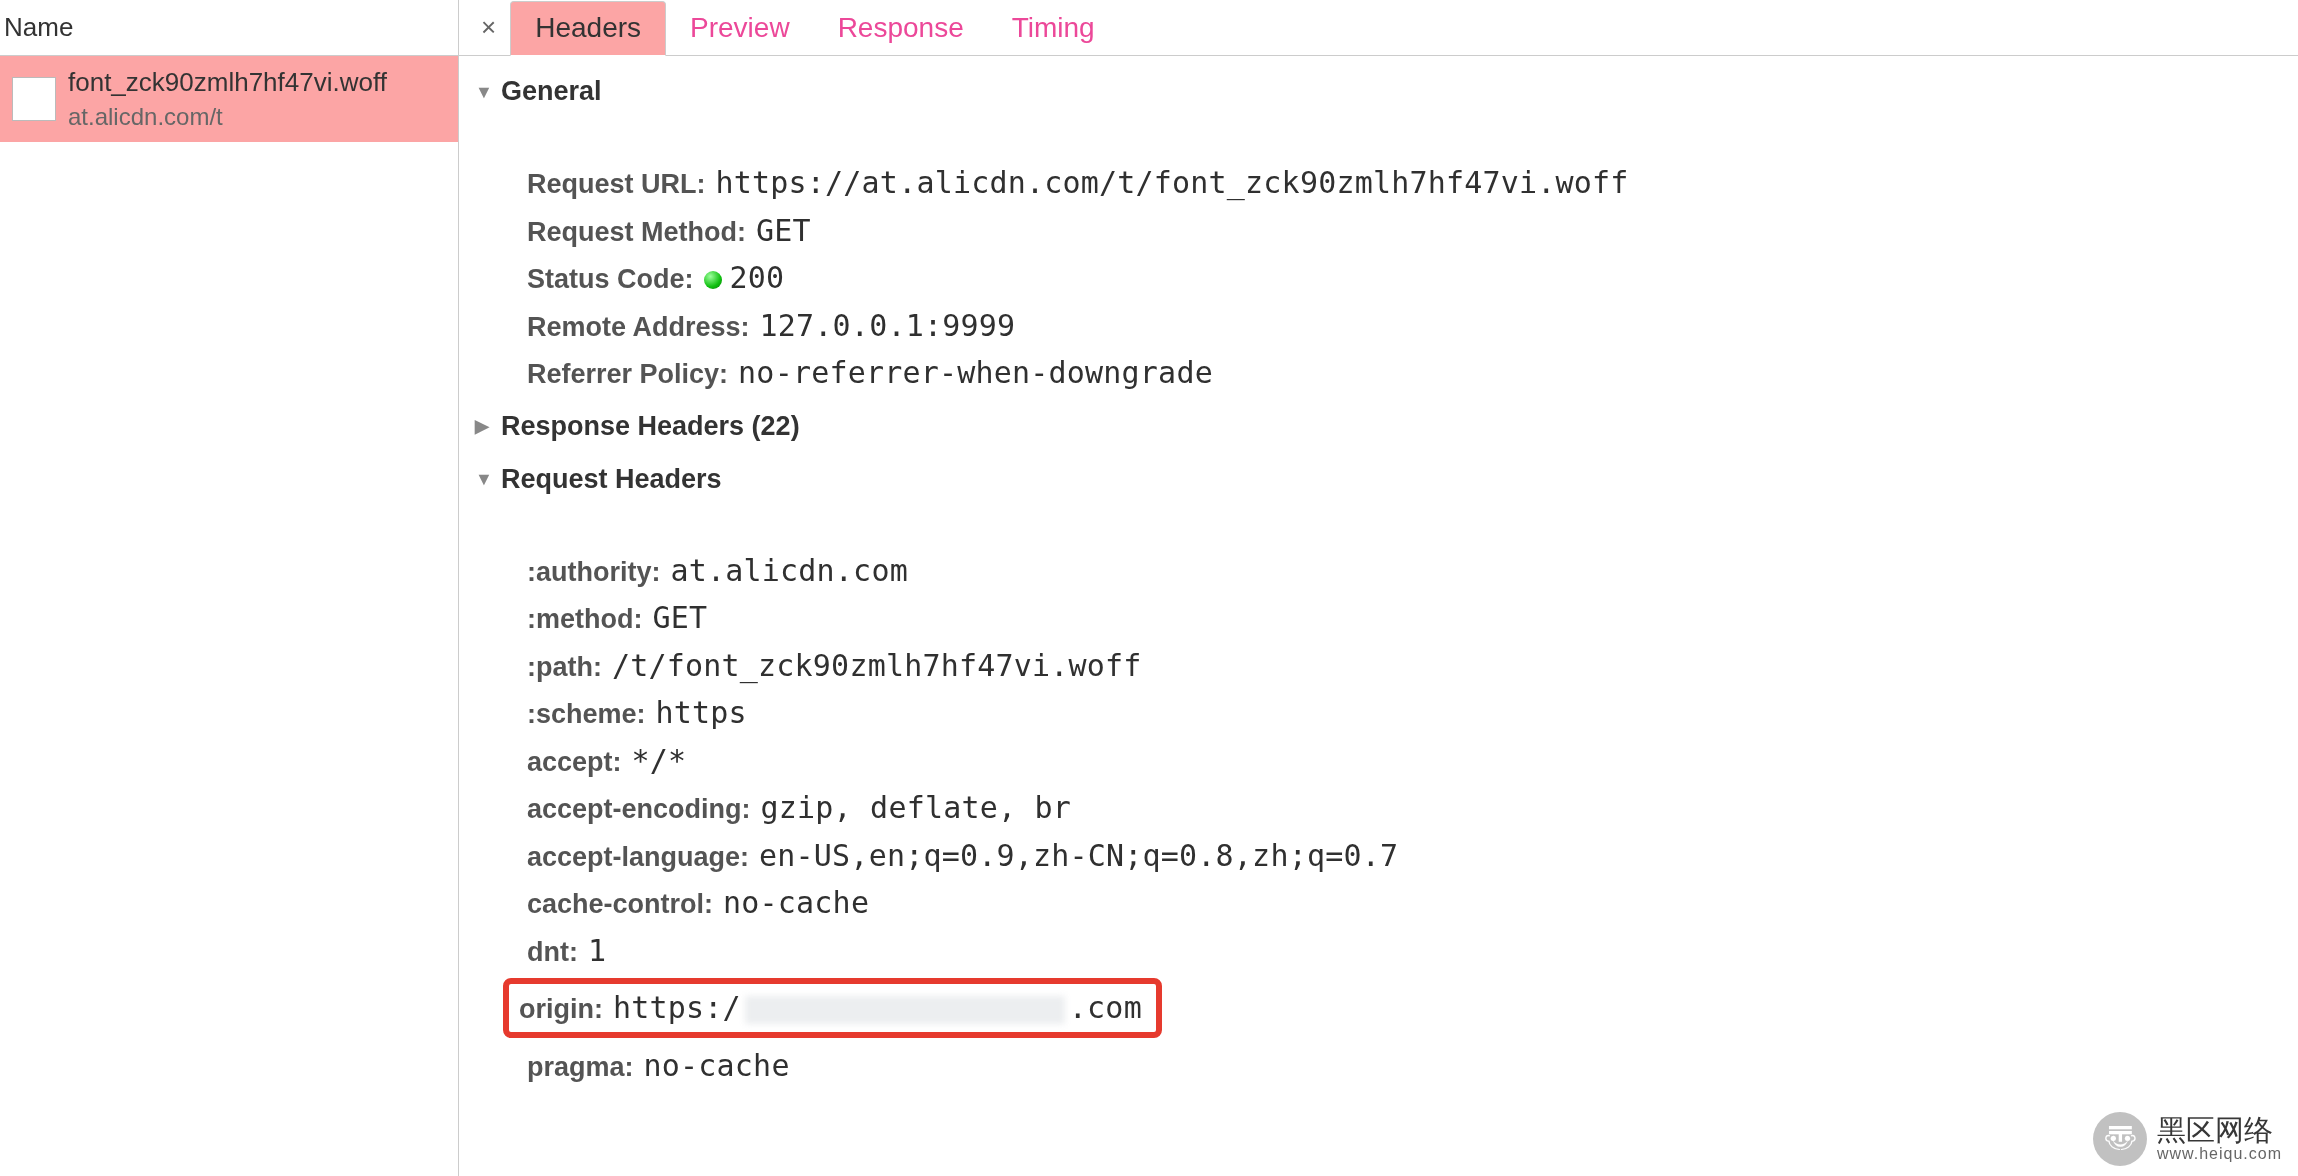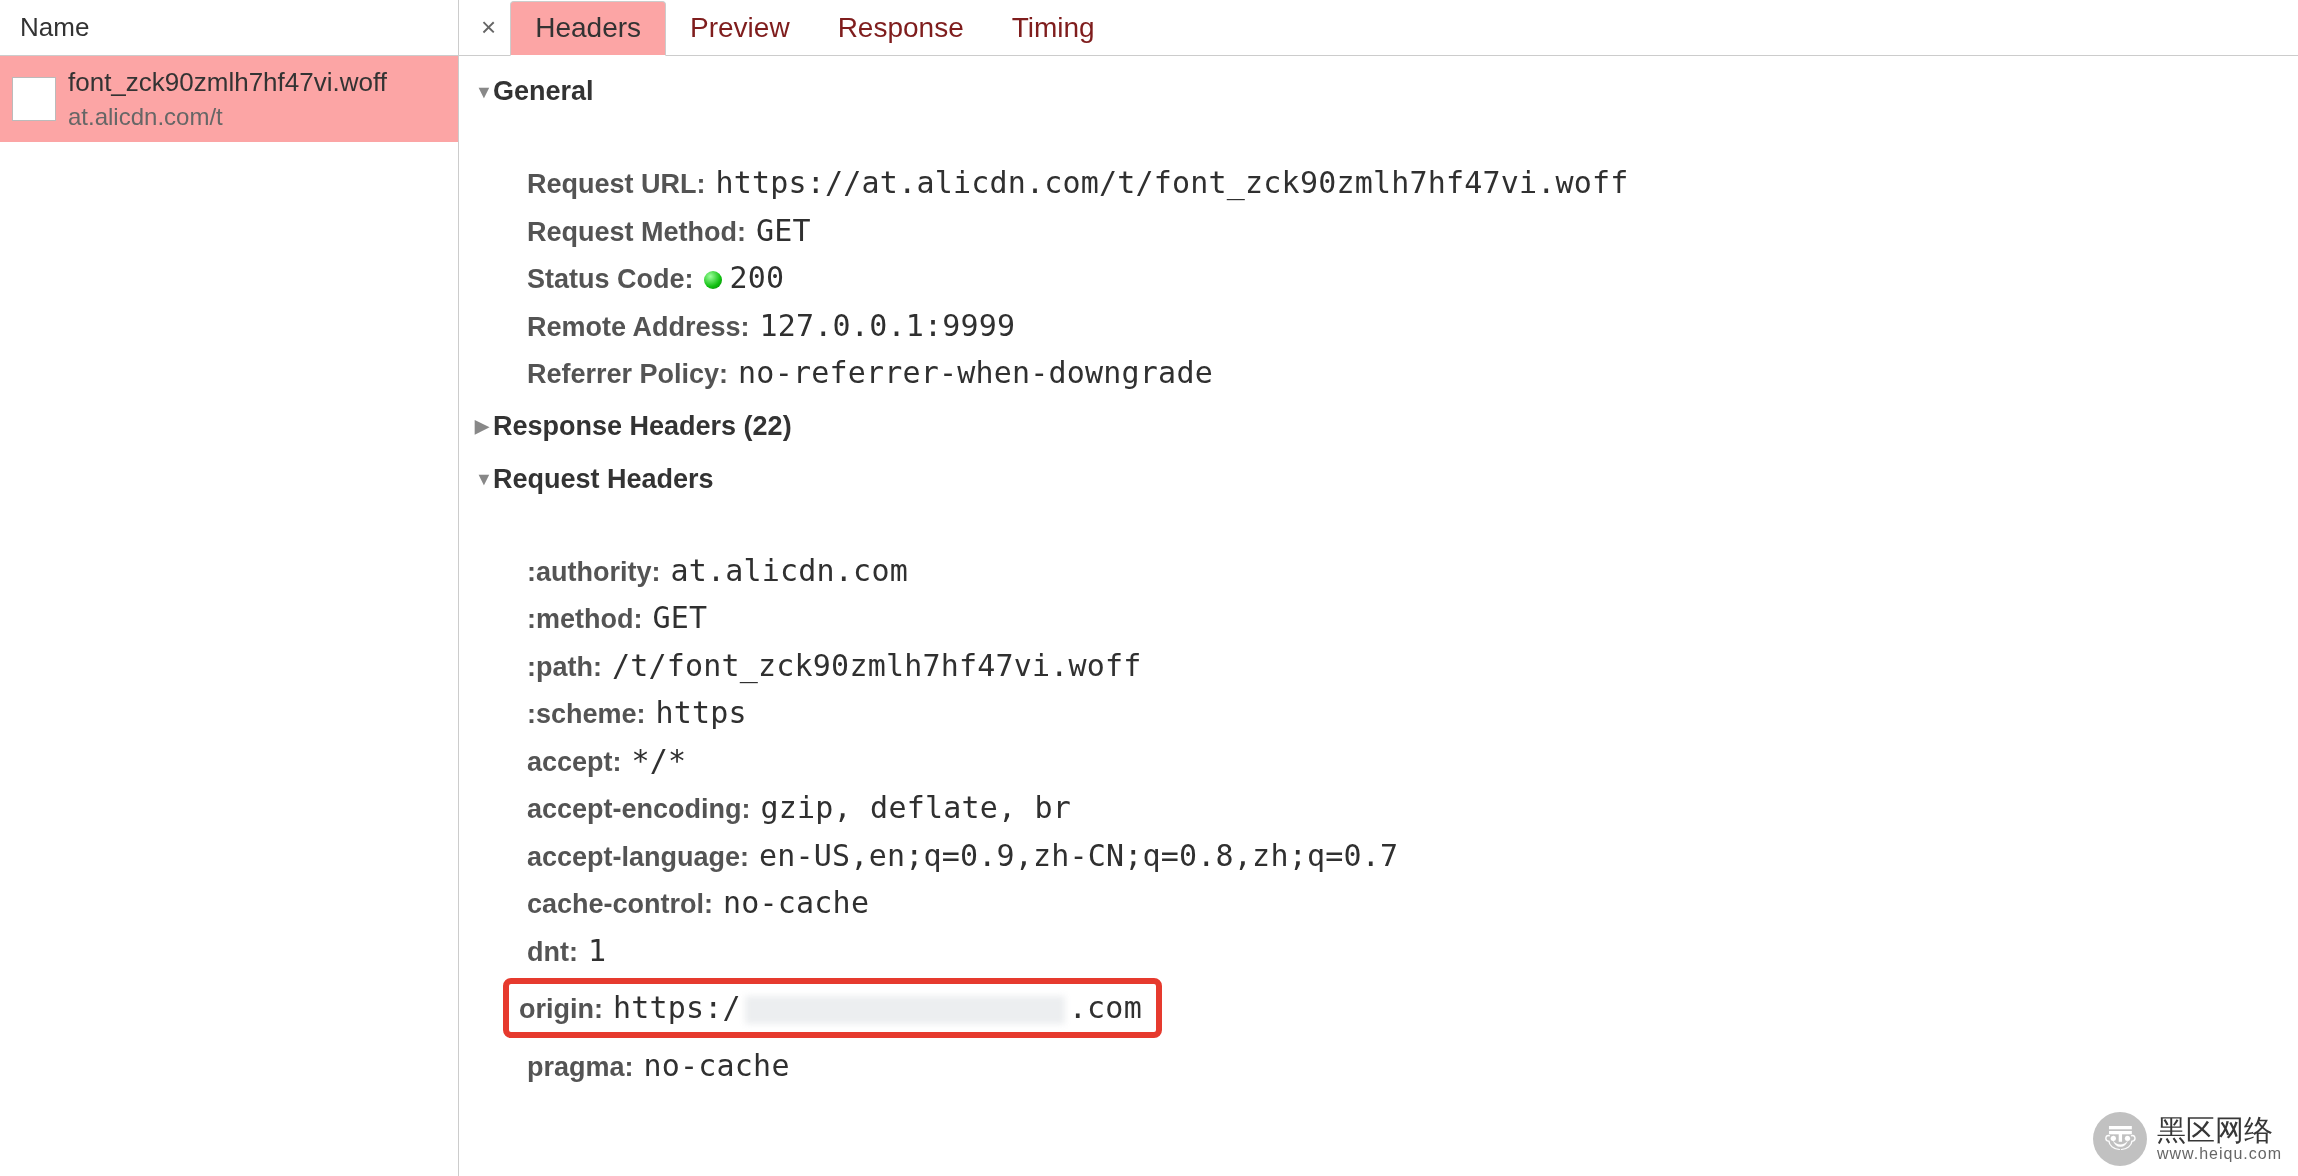--- a/index.html
+++ b/index.html
@@ -20,21 +20,21 @@
 .left-panel {
   width: 459px;
   border-right: 1px solid #ccc;
   display: flex;
   flex-direction: column;
 }
 .name-header {
   height: 56px;
   display: flex;
   align-items: center;
-  padding-left: 20px;
+  padding-left: 4px;
   font-size: 26px;
   color: #333;
   border-bottom: 1px solid #ccc;
 }
 .request-list { flex: 1; }
 .request-item {
   display: flex;
   align-items: center;
   background: #fca5a5;
   padding: 8px 12px;
@@ -68,21 +68,21 @@
   color: #666;
   padding: 0 14px;
   cursor: pointer;
 }
 .tab {
   padding: 0 24px;
   height: 100%;
   display: flex;
   align-items: center;
   font-size: 28px;
-  color: #7f1d1d;
+  color: #ec4899;
   cursor: pointer;
 }
 .tab.active {
   color: #333;
   border: 1px solid #ccc;
   border-bottom: 1px solid #fff;
   background: #fca5a5;
   margin-bottom: -1px;
   border-top-left-radius: 4px;
   border-top-right-radius: 4px;
@@ -97,21 +97,21 @@
 }
 
 .section { margin-bottom: 6px; }
 .section-heading {
   display: flex;
   align-items: center;
   font-weight: bold;
   color: #333;
   padding: 4px 0;
   cursor: pointer;
-  gap: 0;
+  gap: 8px;
 }
 .disclosure {
   font-size: 18px;
   color: #888;
   width: 18px;
   display: inline-block;
 }
 .disclosure.open::before { content: "▼"; }
 .disclosure.closed::before { content: "▶"; }
 .section-title { color: #333; }

